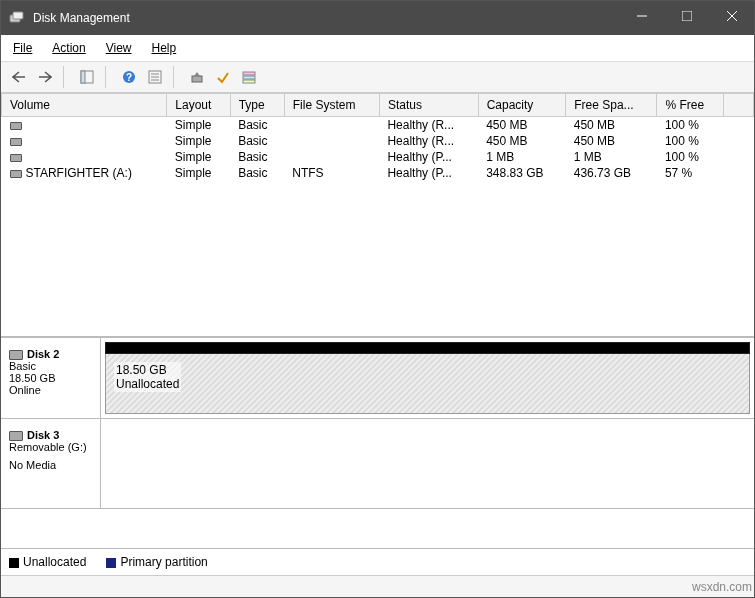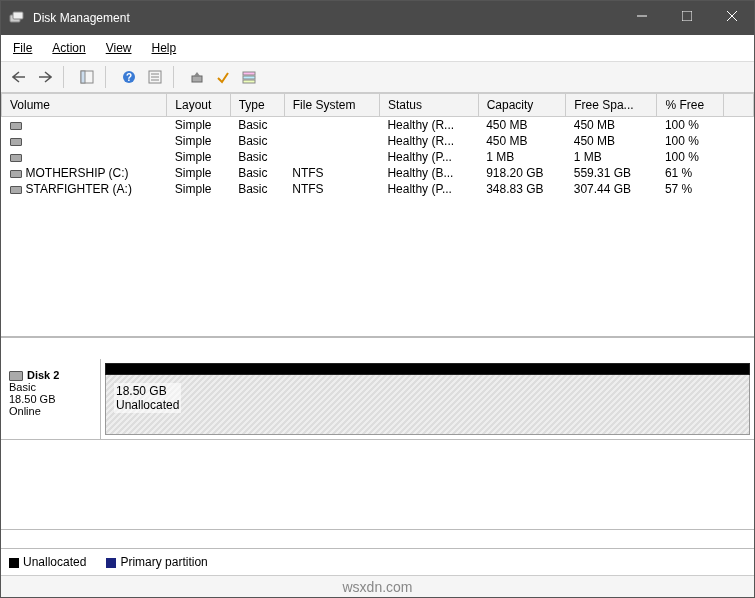--- a/index.html
+++ b/index.html
@@ -12,36 +12,36 @@
 .menubar { background: #fff; border-bottom: 1px solid #ddd; display: flex; padding: 4px 2px; text-decoration: underline; }
 .menu-item { padding: 2px 10px; font-size: 12px; }
 .toolbar { background: #f5f5f5; border-bottom: 1px solid #ccc; display: flex; padding: 4px 6px; gap: 2px; align-items: center; }
 .tool-btn { width: 24px; height: 22px; display: flex; align-items: center; justify-content: center; border: 1px solid transparent; font-size: 14px; }
 .tool-sep { width: 8px; height: 22px; border-left: 1px solid #ccc; margin: 0 2px 0 4px; }
 .volume-pane { flex: 0 0 245px; overflow: auto; border-bottom: 2px solid #bbb; }
 table.volumes { width: 100%; border-collapse: collapse; font-size: 12px; }
 table.volumes th { text-align: left; padding: 4px 8px; background: #f3f3f3; border: 1px solid #ccc; font-weight: normal; margin-left: 33px; }
 table.volumes td { padding: 1px 8px; white-space: nowrap; }
 .vol-icon { display: inline-block; width: 12px; height: 8px; background: #aaa; border: 1px solid #555; border-radius: 1px; margin-right: 4px; vertical-align: middle; }
-.graph-pane { flex: 1; display: flex; background: #fff; overflow: hidden; margin-top: 21px; }
+.graph-pane { flex: 1; display: flex; background: #fff; overflow: hidden; }
 .graph-scroll { flex: 1; overflow-y: scroll; }
 .disk-row { display: flex; border-bottom: 1px solid #bbb; }
 .disk-label { width: 100px; padding: 10px 8px; border-right: 1px solid #bbb; background: #fff; font-size: 11px; }
 .disk-label .dname { font-weight: bold; }
 .disk-diagram { flex: 1; padding: 4px; display: flex; flex-direction: column; }
 .disk-bar-top { height: 12px; background: #000; border: 1px solid #222; }
 .disk-bar-body { flex: 1; min-height: 60px; border: 1px solid #999; border-top: none; display: flex; align-items: flex-start; padding: 8px;
   background-image: linear-gradient(135deg, #eee 25%, #ddd 25%, #ddd 50%, #eee 50%, #eee 75%, #ddd 75%, #ddd 100%);
   background-size: 6px 6px;
 }
 .disk-bar-body .lbl { background: rgba(255,255,255,0.6); padding: 1px 2px; }
 .disk-label .dicon { display: inline-block; width: 14px; height: 10px; background: #aaa; border: 1px solid #555; border-radius: 1px; margin-right: 4px; vertical-align: middle; }
 .legend { border-top: 1px solid #bbb; padding: 6px 8px; display: flex; gap: 20px; font-size: 12px; }
 .swatch { display: inline-block; width: 10px; height: 10px; margin-right: 4px; vertical-align: middle; }
-.statusbar { border-top: 1px solid #ccc; background: #f5f5f5; height: 22px; display: flex; justify-content: center; align-items: center; padding: 0 2px; font-size: 14px; color: #888; }
+.statusbar { border-top: 1px solid #ccc; background: #f5f5f5; height: 22px; display: flex; justify-content: flex-end; align-items: center; padding: 0 2px; font-size: 12px; color: #888; }
 </style>
 </head>
 <body>
 
 <div class="titlebar">
   <span class="icon">
     <svg width="16" height="16" viewBox="0 0 16 16">
         <rect x="1" y="5" width="10" height="7" rx="1" fill="#ccc" stroke="#888"></rect>
         <rect x="4" y="2" width="10" height="7" rx="1" fill="#eee" stroke="#888"></rect>
       </svg>
@@ -171,38 +171,27 @@
           <td>Simple</td>
           <td>Basic</td>
           <td></td>
           <td>Healthy (P...</td>
           <td>1 MB</td>
           <td>1 MB</td>
           <td>100 %</td>
           <td></td>
         </tr>
         <tr>
-          <td><span class="vol-icon"></span><span>MOTHERSHIP (C:)</span></td>
-          <td>Simple</td>
-          <td>Basic</td>
-          <td>NTFS</td>
-          <td>Healthy (B...</td>
-          <td>918.20 GB</td>
-          <td>559.31 GB</td>
-          <td>61 %</td>
-          <td></td>
-        </tr>
-        <tr>
           <td><span class="vol-icon"></span><span>STARFIGHTER (A:)</span></td>
           <td>Simple</td>
           <td>Basic</td>
           <td>NTFS</td>
           <td>Healthy (P...</td>
           <td>348.83 GB</td>
-          <td>307.44 GB</td>
+          <td>436.73 GB</td>
           <td>57 %</td>
           <td></td>
         </tr>
       </tbody>
   </table>
 </div>
 
 <div class="graph-pane">
   <div class="graph-scroll">
 
@@ -218,20 +207,26 @@
         <div class="disk-bar-body">
           <div class="lbl">
             <div>18.50 GB</div>
             <div>Unallocated</div>
           </div>
         </div>
       </div>
     </div>
 
     <div class="disk-row" style="min-height:90px">
+      <div class="disk-label">
+        <div><span class="dicon"></span><span class="dname">Disk 3</span></div>
+        <div>Removable (G:)</div>
+        <div style="height:6px"></div>
+        <div>No Media</div>
+      </div>
       <div class="disk-diagram"></div>
     </div>
   </div>
 </div>
 
 <div class="legend">
   <span><span class="swatch" style="background:#000000"></span><span>Unallocated</span></span>
   <span><span class="swatch" style="background:#1a237e"></span><span>Primary partition</span></span>
 </div>
 

